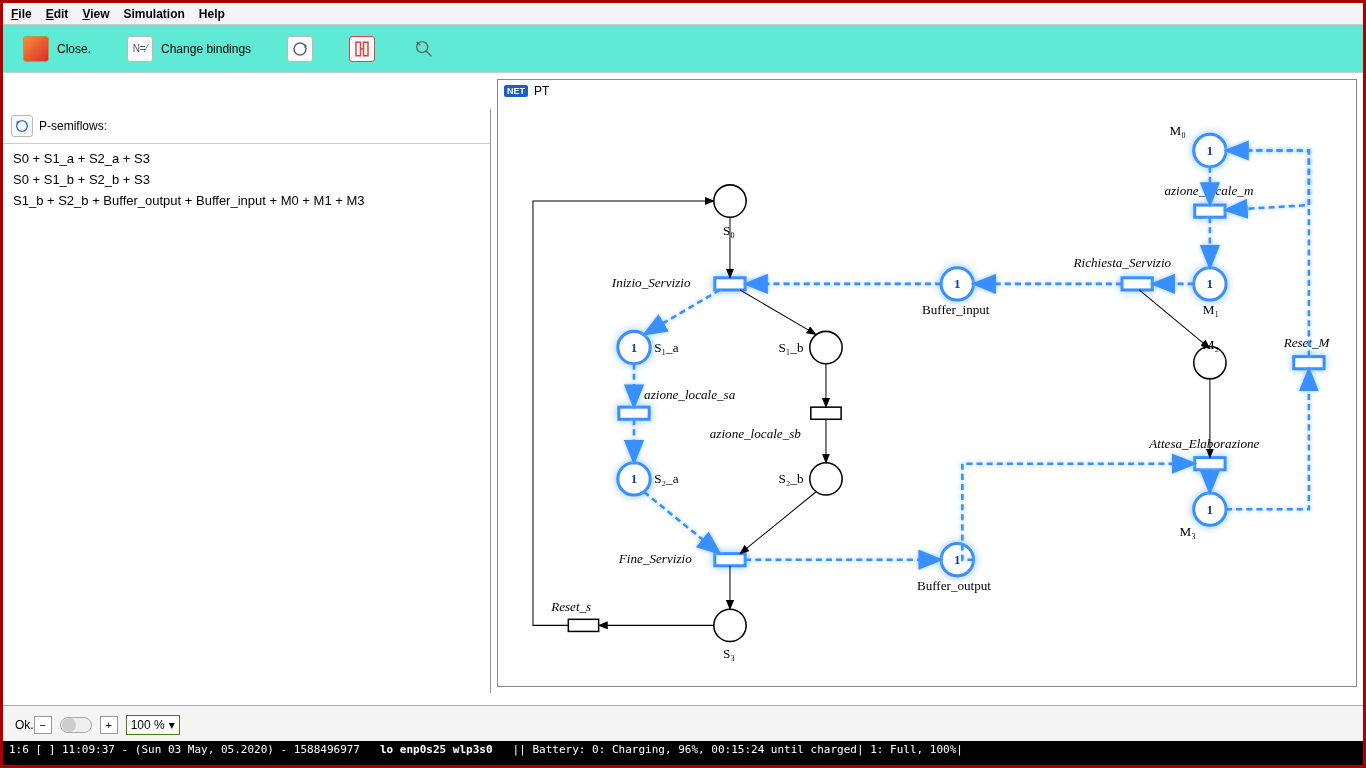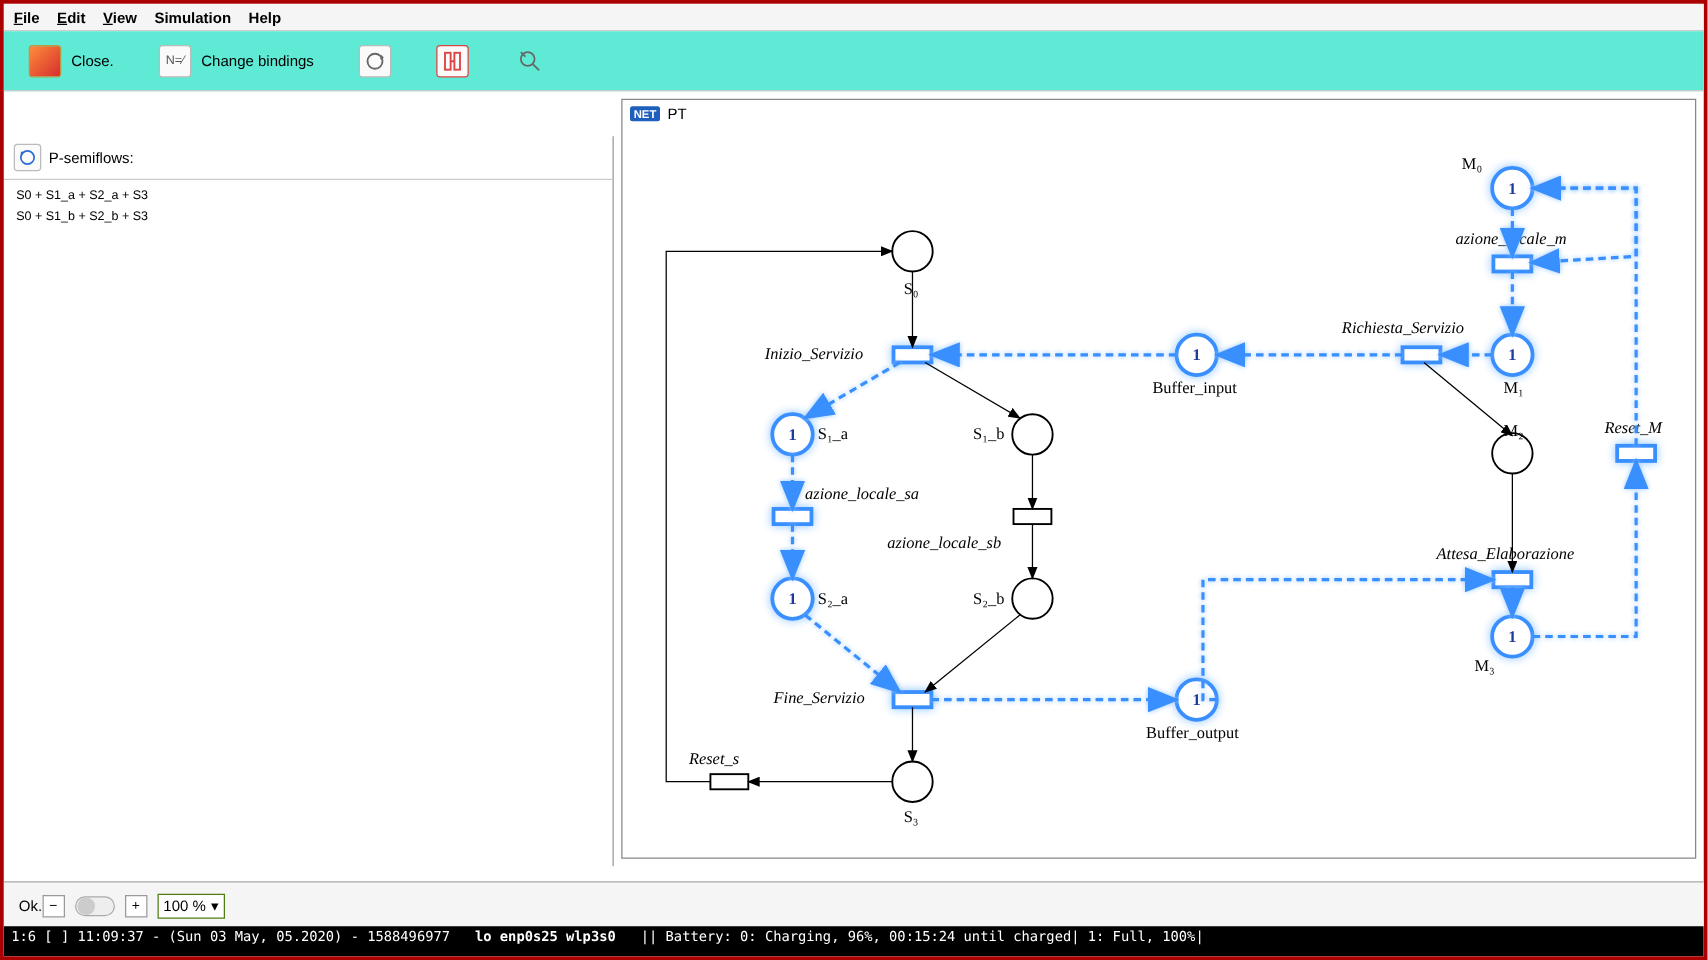--- a/index.html
+++ b/index.html
@@ -8,21 +8,21 @@
 .menubar span { cursor: default; font-weight: bold; }
 .menubar span u { text-decoration: underline; }
 .toolbar { height: 48px; display: flex; align-items: center; padding: 0 14px; gap: 24px; border-bottom: 1px solid #ccc; background: #5eead4; }
 .tb-btn { display: flex; align-items: center; gap: 8px; padding: 4px 6px; cursor: pointer; }
 .icon-box { width: 26px; height: 26px; display: flex; align-items: center; justify-content: center; border: 1px solid #bbb; border-radius: 3px; background: #fafafa; }
 .content { display: flex; height: 620px; }
 .left-panel { width: 488px; border-right: 1px solid #999; display: flex; flex-direction: column; margin-top: 36px; }
 .left-header { display: flex; align-items: center; gap: 6px; padding: 6px 8px; border-bottom: 1px solid #ccc; }
 .left-header .icon-box { width: 22px; height: 22px; }
 .list { flex: 1; overflow: auto; padding-top: 4px; }
-.list-row { padding: 3px 10px; font-size: 10px; white-space: nowrap; }
+.list-row { padding: 3px 10px; font-size: 13px; white-space: nowrap; }
 .list-row.selected { background: #3478f6; color: #fff; }
 .right-panel { flex: 1; padding: 6px; }
 .canvas-frame { width: 100%; height: 100%; border: 1px solid #888; background: #fff; position: relative; }
 .canvas-title { position: absolute; top: 4px; left: 6px; display: flex; align-items: center; gap: 6px; font-size: 12px; }
 .badge-net { background: #1e5fbe; color: #fff; font-size: 9px; font-weight: bold; padding: 1px 3px; border-radius: 2px; }
 .status { position: absolute; bottom: 22px; left: 0; right: 0; height: 38px; border-top: 1px solid #aaa; display: flex; align-items: center; justify-content: flex-start; padding: 0 12px; background: #f5f5f5; }
 .zoom-ctrl { display: flex; align-items: center; gap: 8px; }
 .zoom-select { border: 1px solid #4d7c0f; padding: 2px 4px; background: #fff; display: flex; align-items: center; gap: 4px; }
 .toggle { width: 32px; height: 16px; border: 1px solid #aaa; border-radius: 8px; background: #eee; position: relative; }
 .toggle::after { content: ""; position: absolute; width: 14px; height: 14px; background: #ccc; border-radius: 50%; left: 1px; top: 0; }
@@ -98,20 +98,21 @@
         <svg width="16" height="16" viewBox="0 0 24 24">
             <circle cx="12" cy="12" r="8" fill="none" stroke="#2a6bd4" stroke-width="2"></circle>
             <path d="M8 6l-3 0 0 3" fill="none" stroke="#2a6bd4" stroke-width="2"></path>
           </svg>
       </span>
       <span>P-semiflows:</span>
     </div>
     <div class="list">
       <div class="list-row">S0 + S1_a + S2_a + S3</div>
       <div class="list-row">S0 + S1_b + S2_b + S3</div>
+      <div class="list-row">S1_b + S2_b + Buffer_output + Buffer_input + M0 + M1 + M3</div>
     </div>
   </div>
 
   <div class="right-panel">
     <div class="canvas-frame">
       <div class="canvas-title">
         <span class="badge-net">NET</span>
         <span>PT</span>
       </div>
 

